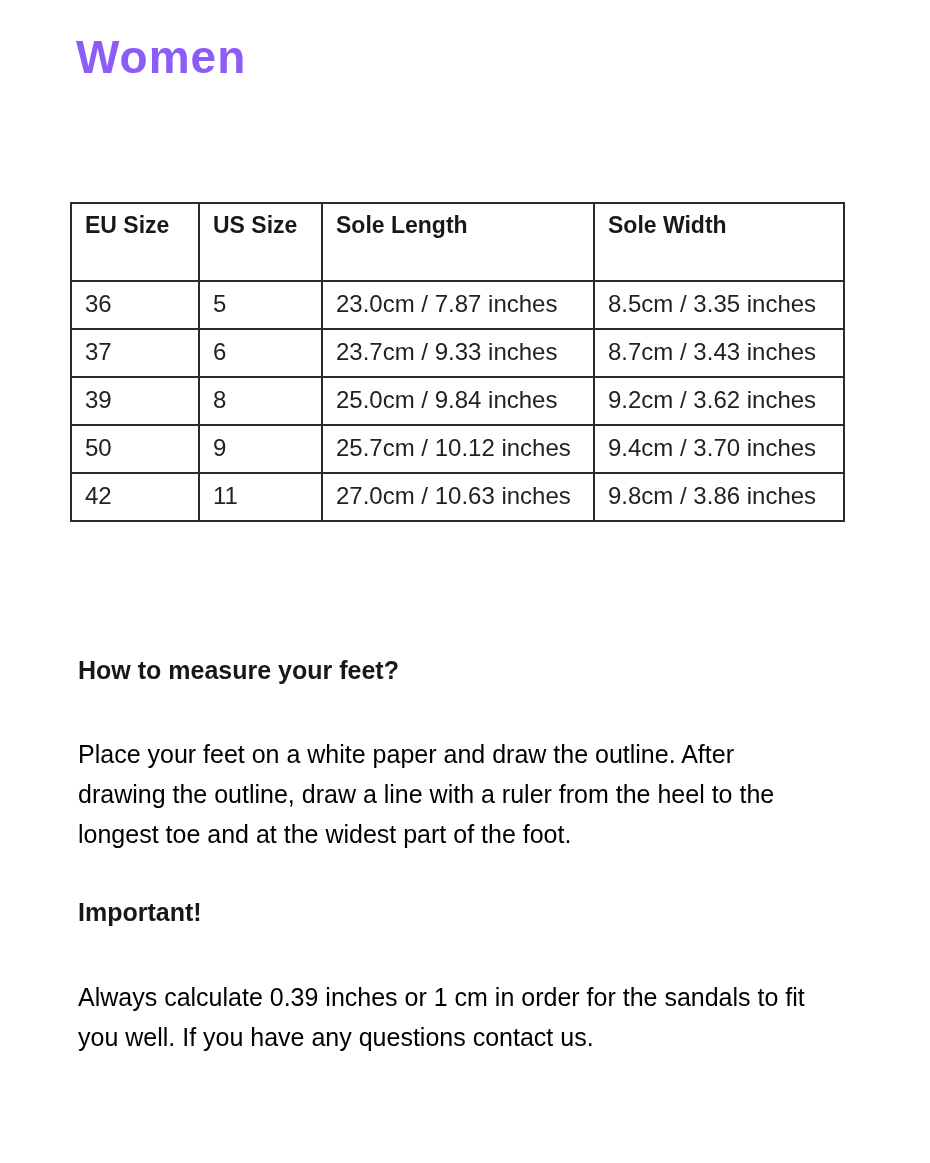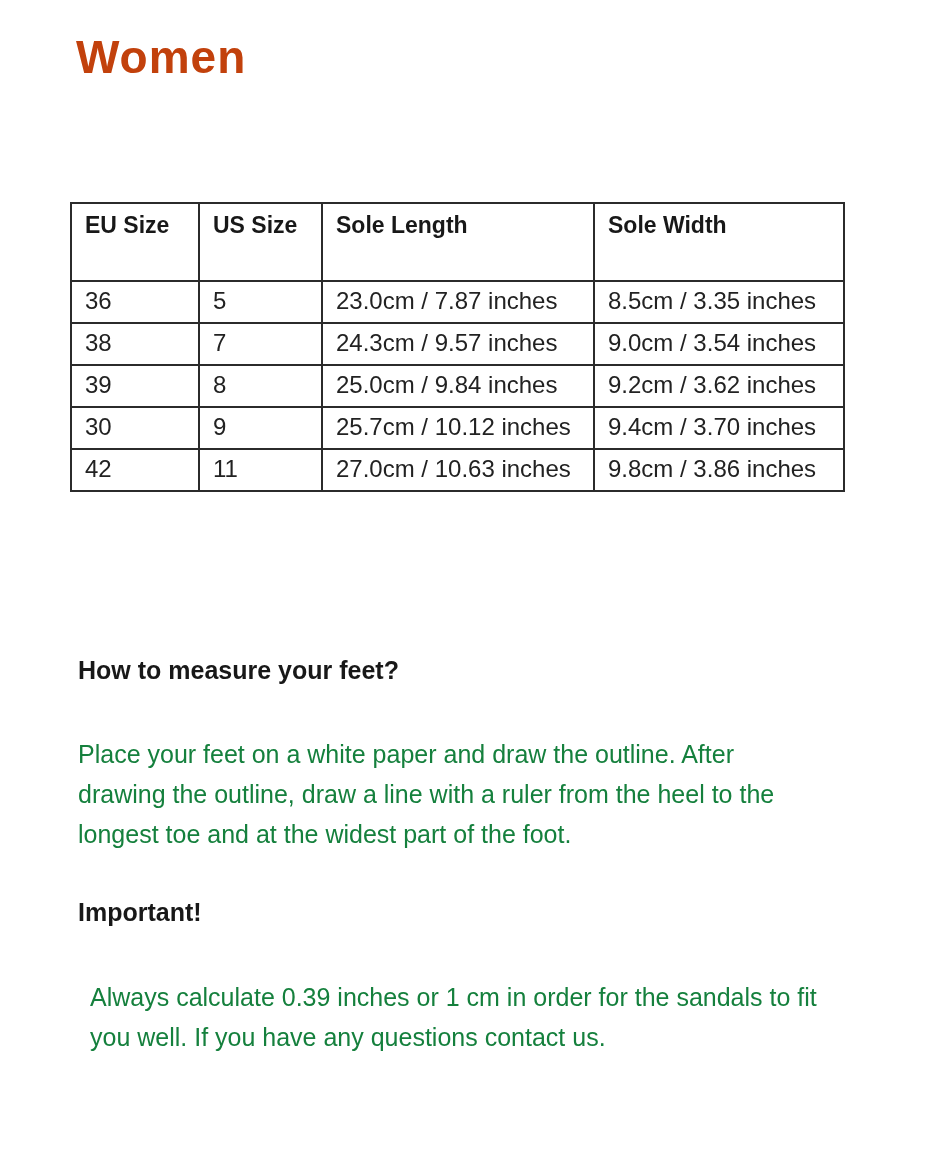--- a/index.html
+++ b/index.html
@@ -12,21 +12,21 @@
     position: relative;
     overflow: hidden;
   }
   .page-title {
     position: absolute;
     left: 76px;
     top: 30px;
     font-size: 46px;
     font-weight: bold;
     letter-spacing: 1px;
-    color: #c2410c;
+    color: #8b5cf6;
   }
   .size-table {
     position: absolute;
     left: 70px;
     top: 202px;
     width: 773px;
     border-collapse: collapse;
     table-layout: fixed;
     font-size: 24px;
     color: #222222;
@@ -38,44 +38,44 @@
   }
   .size-table th {
     height: 78px;
     vertical-align: top;
     padding: 8px 0 0 13px;
     font-weight: bold;
     font-size: 23px;
     color: #181818;
   }
   .size-table td {
-    height: 42px;
+    height: 48px;
     vertical-align: middle;
     padding: 0 0 2px 13px;
   }
   .section-heading {
     position: absolute;
     left: 78px;
     font-size: 25px;
     font-weight: bold;
     color: #181818;
   }
   .body-text {
     position: absolute;
     left: 78px;
     font-size: 25px;
     line-height: 40px;
-    color: #15803d;
+    color: #000000;
     white-space: pre-line;
     width: 820px;
   }
   #heading-measure { top: 656px; }
   #para-measure    { top: 734px; }
   #heading-important { top: 898px; }
-  #para-important    { top: 977px; margin-left: 12px; }
+  #para-important    { top: 977px; }
 </style>
 </head>
 <body>
 
 <h1 class="page-title">Women</h1>
 
 <table class="size-table">
   <colgroup>
     <col style="width:128px">
     <col style="width:123px">
@@ -91,33 +91,33 @@
       </tr>
   </thead>
   <tbody>
       <tr>
         <td>36</td>
         <td>5</td>
         <td>23.0cm / 7.87 inches</td>
         <td>8.5cm / 3.35 inches</td>
       </tr>
       <tr>
-        <td>38</td>
-        <td>7</td>
-        <td>24.3cm / 9.57 inches</td>
-        <td>9.0cm / 3.54 inches</td>
+        <td>37</td>
+        <td>6</td>
+        <td>23.7cm / 9.33 inches</td>
+        <td>8.7cm / 3.43 inches</td>
       </tr>
       <tr>
         <td>39</td>
         <td>8</td>
         <td>25.0cm / 9.84 inches</td>
         <td>9.2cm / 3.62 inches</td>
       </tr>
       <tr>
-        <td>30</td>
+        <td>50</td>
         <td>9</td>
         <td>25.7cm / 10.12 inches</td>
         <td>9.4cm / 3.70 inches</td>
       </tr>
       <tr>
         <td>42</td>
         <td>11</td>
         <td>27.0cm / 10.63 inches</td>
         <td>9.8cm / 3.86 inches</td>
       </tr>

